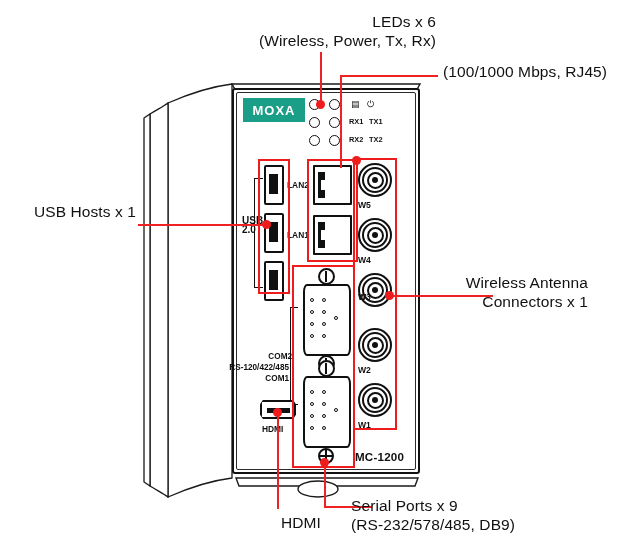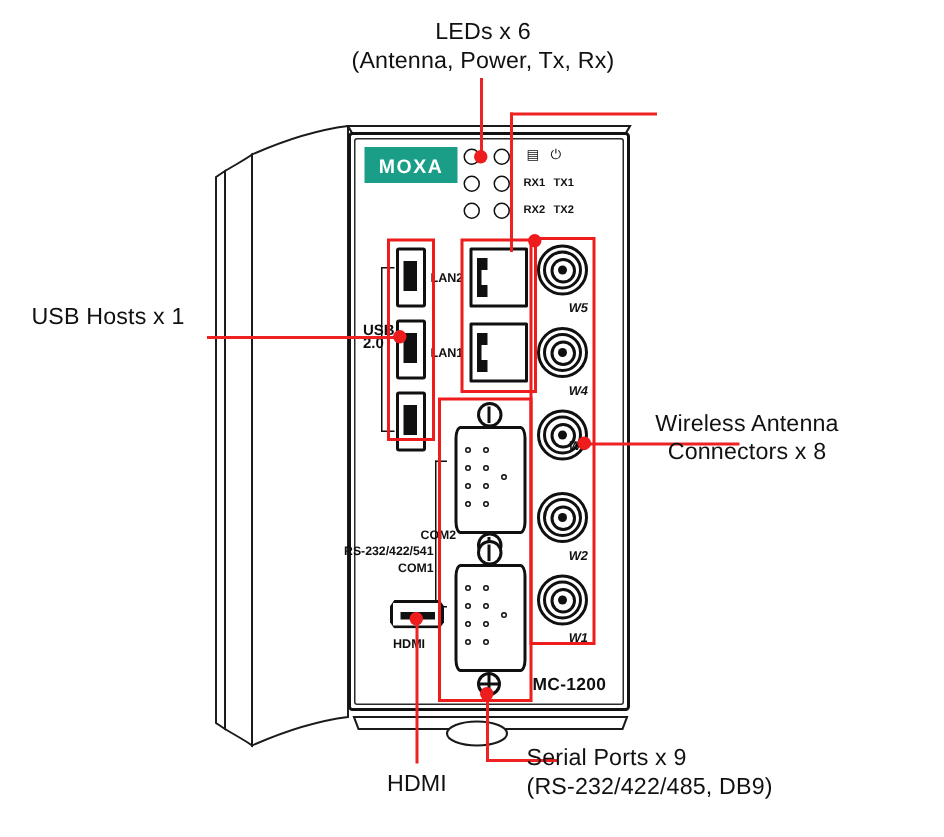--- a/index.html
+++ b/index.html
@@ -19,21 +19,21 @@
   
   .callout {
     position: absolute;
     font-size: 15.5px;
     line-height: 19px;
     color: #111111;
     white-space: nowrap;
     letter-spacing: 0.1px;
   }
   .callout .ln { display: block; }
-  .ctr { text-align: center; }
+  .ctr { text-align: right; }
   .lft { text-align: left; }
 
   
   .leader {
     position: absolute;
     background: #ee2222;
   }
   .leader.h { height: 1.6px; }
   .leader.v { width: 1.6px; }
   .dot {
@@ -219,23 +219,22 @@
   .sma .r1 { left:0; top:0; width:34px; height:34px; border:2.6px solid #101010; }
   .sma .r2 { left:4px; top:4px; width:26px; height:26px; border:2.2px solid #101010; }
   .sma .r3 { left:8.5px; top:8.5px; width:17px; height:17px; border:2px solid #101010; }
   .sma .r4 { left:14px; top:14px; width:6px; height:6px; background:#101010; border:0; }
   .w-label {
     position: absolute;
     font-size: 8.6px;
     font-weight: bold;
     color: #101010;
     font-family: "Liberation Sans", sans-serif;
-    text-align: right;
+    text-align: left;
     width: 34px;
-    font-style: italic;
   }
 
   
   .db9 { position: absolute; width: 60px; height: 104px; }
   .db9 .screw {
     position: absolute;
     left: 21px;
     width: 17px;
     height: 17px;
     border: 2.2px solid #101010;
@@ -474,22 +473,22 @@
     <span class="pin" style="left:0px;  top:40px;"></span>
     <span class="pin" style="left:12px; top:4px;"></span>
     <span class="pin" style="left:12px; top:16px;"></span>
     <span class="pin" style="left:12px; top:28px;"></span>
     <span class="pin" style="left:12px; top:40px;"></span>
     <span class="pin" style="left:24px; top:22px;"></span>
   </span>
 </div>
 
 <div class="com-brace" style="left:290px; top:307px; width:8px; height:98px;"></div>
-<div class="com-label" style="left:254px; top:352px; width:50px;">COM2</div>
-<div class="com-label" style="left:222px; top:363px; width:67px;">RS-232/422/541</div>
+<div class="com-label" style="left:242px; top:352px; width:50px;">COM2</div>
+<div class="com-label" style="left:222px; top:363px; width:67px;">RS-120/422/485</div>
 <div class="com-label" style="left:239px; top:374px; width:50px;">COM1</div>
 
 <div class="hdmi" style="left:260px; top:400px;"></div>
 <div class="hdmi-label" style="left:262px; top:424px;">HDMI</div>
 
 <div class="gnd" style="left:318px; top:448px;"></div>
 <div class="model" style="left:355px; top:450px;">MC-1200</div>
 
 <div class="hl" style="left:258px; top:159px; width:32px;  height:135px;"></div>
 <div class="hl" style="left:307px; top:159px; width:51px;  height:103px;"></div>
@@ -511,35 +510,36 @@
 
 <div class="leader v" style="left:277px; top:414px; height:95px;"></div>
 <div class="dot" style="left:273px; top:408px;"></div>
 
 <div class="leader v" style="left:324px; top:462px; height:44px;"></div>
 <div class="leader h" style="left:324px; top:506px; width:48px;"></div>
 <div class="dot" style="left:320px; top:458px;"></div>
 
 <div class="callout ctr" style="left:208px; top:12px; width:228px;">
   <span class="ln">LEDs x 6</span>
-  <span class="ln">(Antenna, Power, Tx, Rx)</span>
+  <span class="ln">(Wireless, Power, Tx, Rx)</span>
 </div>
 
 <div class="callout lft" style="left:443px; top:62px;">
+  <span class="ln">(100/1000 Mbps, RJ45)</span>
 </div>
 
 <div class="callout ctr" style="left:8px; top:202px; width:128px;">
   <span class="ln">USB Hosts x 1</span>
 </div>
 
 <div class="callout ctr" style="left:408px; top:273px; width:180px;">
   <span class="ln">Wireless Antenna</span>
-  <span class="ln">Connectors x 8</span>
+  <span class="ln">Connectors x 1</span>
 </div>
 
 <div class="callout lft" style="left:351px; top:496px;">
   <span class="ln">Serial Ports x 9</span>
-  <span class="ln">(RS-232/422/485, DB9)</span>
+  <span class="ln">(RS-232/578/485, DB9)</span>
 </div>
 
 <div class="callout ctr" style="left:235px; top:513px; width:86px;">
   <span class="ln">HDMI</span>
 </div>
 
 </body></html>

